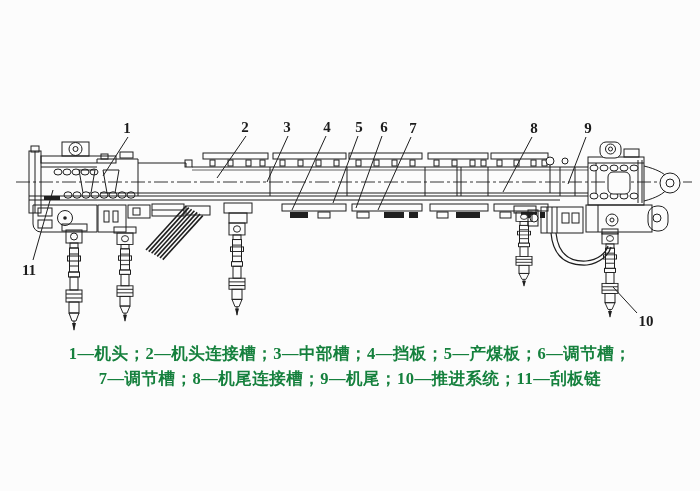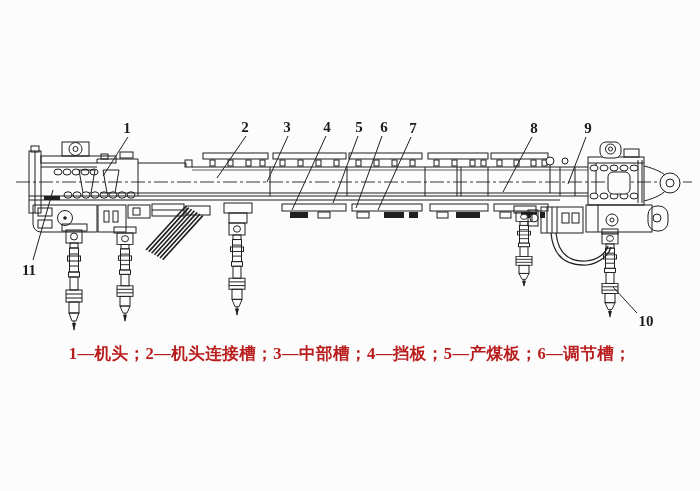--- a/index.html
+++ b/index.html
@@ -4,21 +4,21 @@
 <style>
   html,body{margin:0;padding:0;}
   .canvas{
     position:relative;width:700px;height:491px;
     background:#fcfcfc;overflow:hidden;
     font-family:"Liberation Serif","DejaVu Serif",serif;
   }
   .diagram-svg{position:absolute;left:0;top:0;}
   .legend{
     position:absolute;left:0;top:341px;width:700px;
-    text-align:center;font-size:16.5px;font-weight:700;color:#b91c1c;
+    text-align:center;font-size:16.5px;font-weight:700;color:#15803d;
     line-height:25px;letter-spacing:0.5px;
   }
   .callout-text{
     font-family:"Liberation Serif","DejaVu Serif",serif;
     font-weight:700;font-size:15px;fill:#1c1c1c;
   }
 </style>
 </head>
 <body>
 
@@ -276,15 +276,16 @@
           <line x1="637" y1="313" x2="613" y2="287" stroke="#1f1f1f" stroke-width="1"></line>
           <text x="646" y="321" text-anchor="middle" dominant-baseline="central" class="callout-text" stroke="none">10</text>
           <line x1="33" y1="260" x2="53" y2="190" stroke="#1f1f1f" stroke-width="1"></line>
           <text x="29" y="270" text-anchor="middle" dominant-baseline="central" class="callout-text" stroke="none">11</text>
         </g>
     </g>
   </svg>
 
   <div class="legend">
     <div>1—机头；2—机头连接槽；3—中部槽；4—挡板；5—产煤板；6—调节槽；</div>
+    <div>7—调节槽；8—机尾连接槽；9—机尾；10—推进系统；11—刮板链</div>
   </div>
 
 </div>
 
 </body></html>

